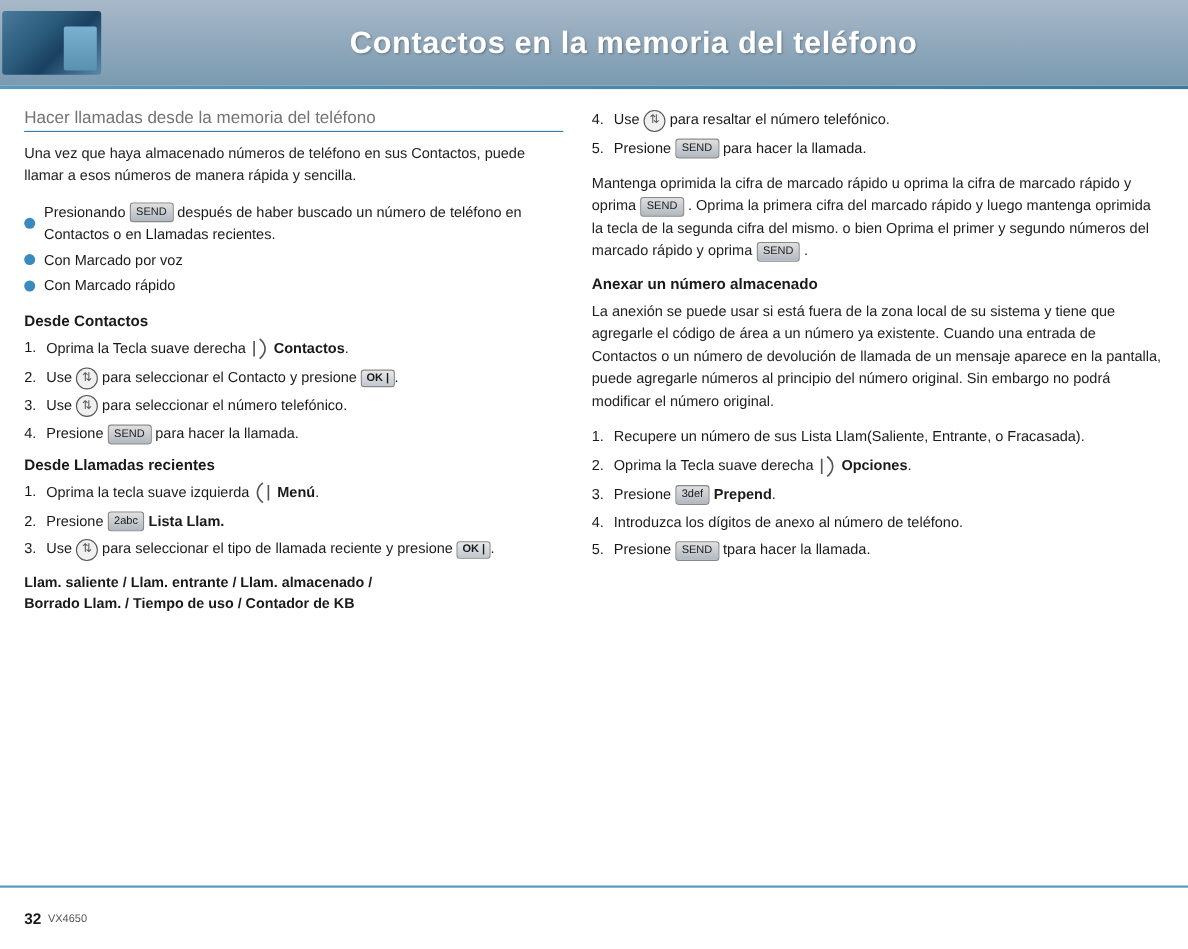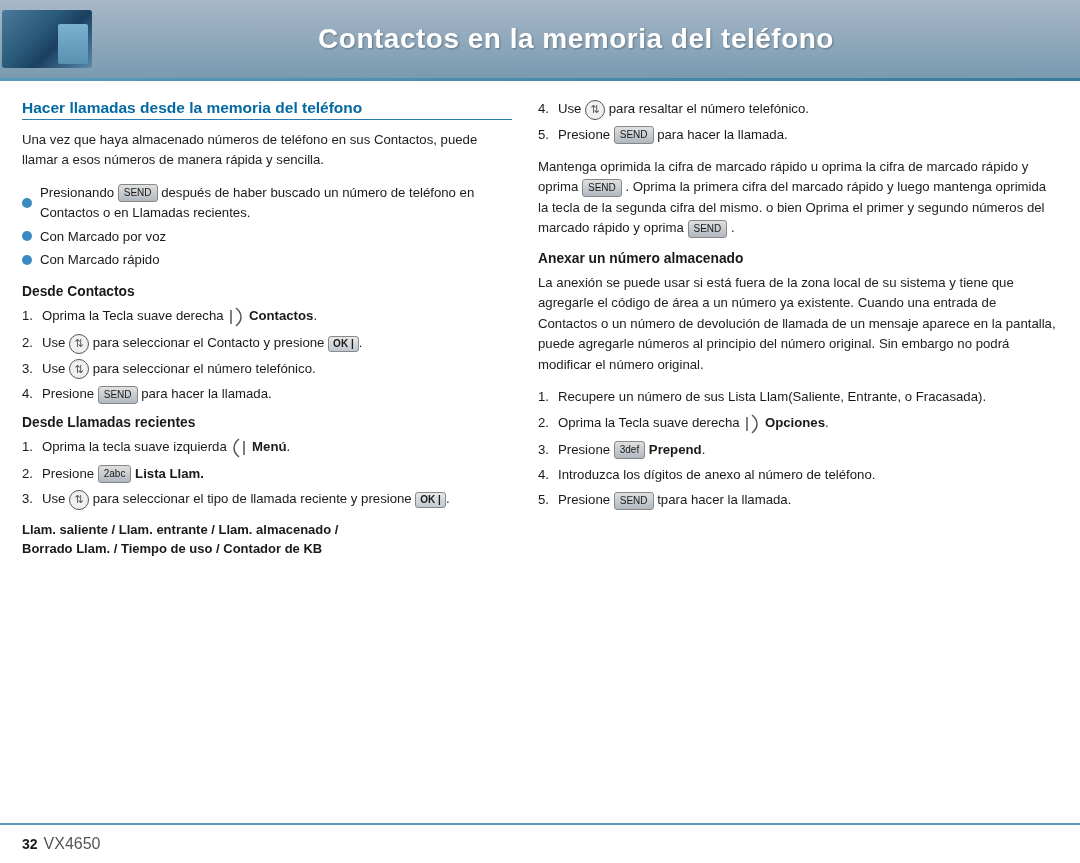--- a/index.html
+++ b/index.html
@@ -83,22 +83,22 @@
       max-width: 490px;
     }
 
     .right-column {
       flex: 1;
     }
 
     
     .section-heading {
       font-size: 15.5px;
-      font-weight: bold;
-      color: #0369a1;
+      font-weight: normal;
+      color: #737373;
       margin-bottom: 10px;
       border-bottom: 1px solid #2a7ab0;
       padding-bottom: 2px;
     }
 
     .intro-text {
       font-size: 13.2px;
       line-height: 1.55;
       margin-bottom: 12px;
       color: #222;
@@ -216,34 +216,34 @@
       font-weight: bold;
       color: #1a1a1a;
       vertical-align: middle;
       height: 16px;
       line-height: 1;
     }
 
     
     .bottom-area {
       border-top: 2px solid #5a9abc;
-      padding: 10px 22px;
+      padding: 20px 22px;
       display: flex;
       align-items: center;
     }
 
     .page-number {
       font-size: 14px;
       font-weight: bold;
       color: #1a1a1a;
       margin-right: 6px;
     }
 
     .model-number {
-      font-size: 16px;
+      font-size: 10px;
       color: #555;
     }
 
     
     .bottom-note {
       font-size: 13px;
       font-weight: bold;
       margin-top: 8px;
       line-height: 1.5;
       color: #1a1a1a;

